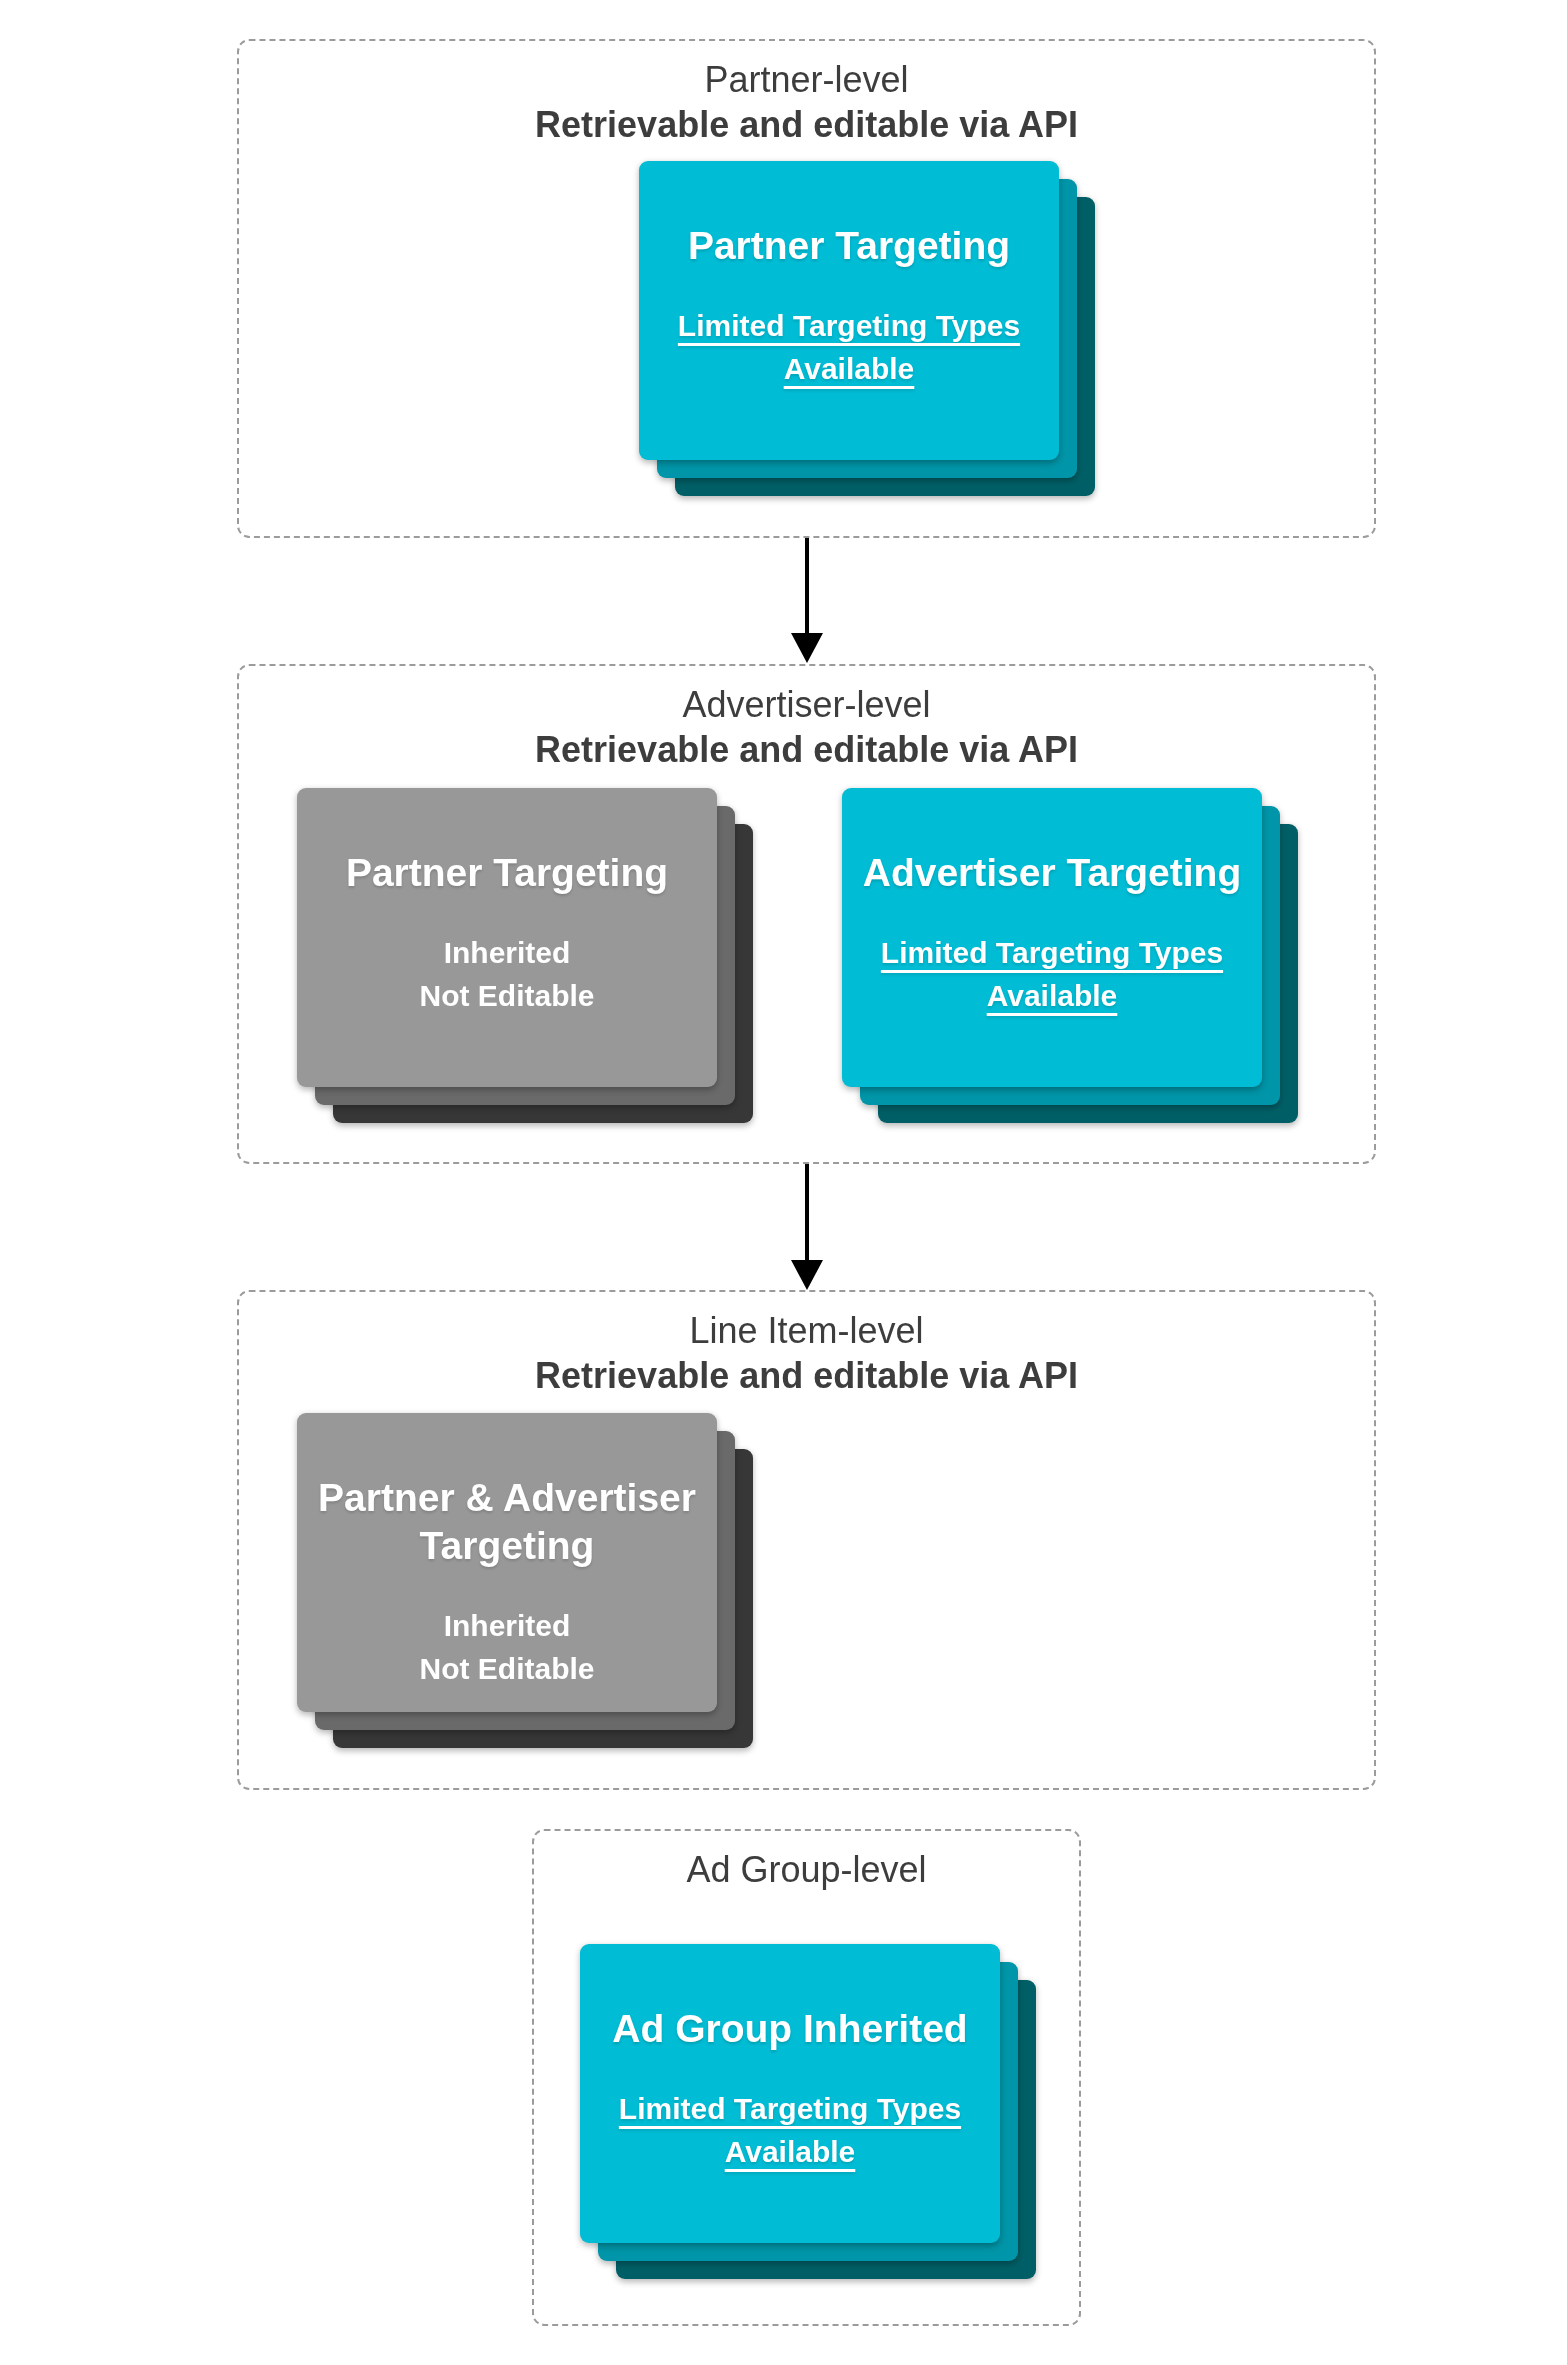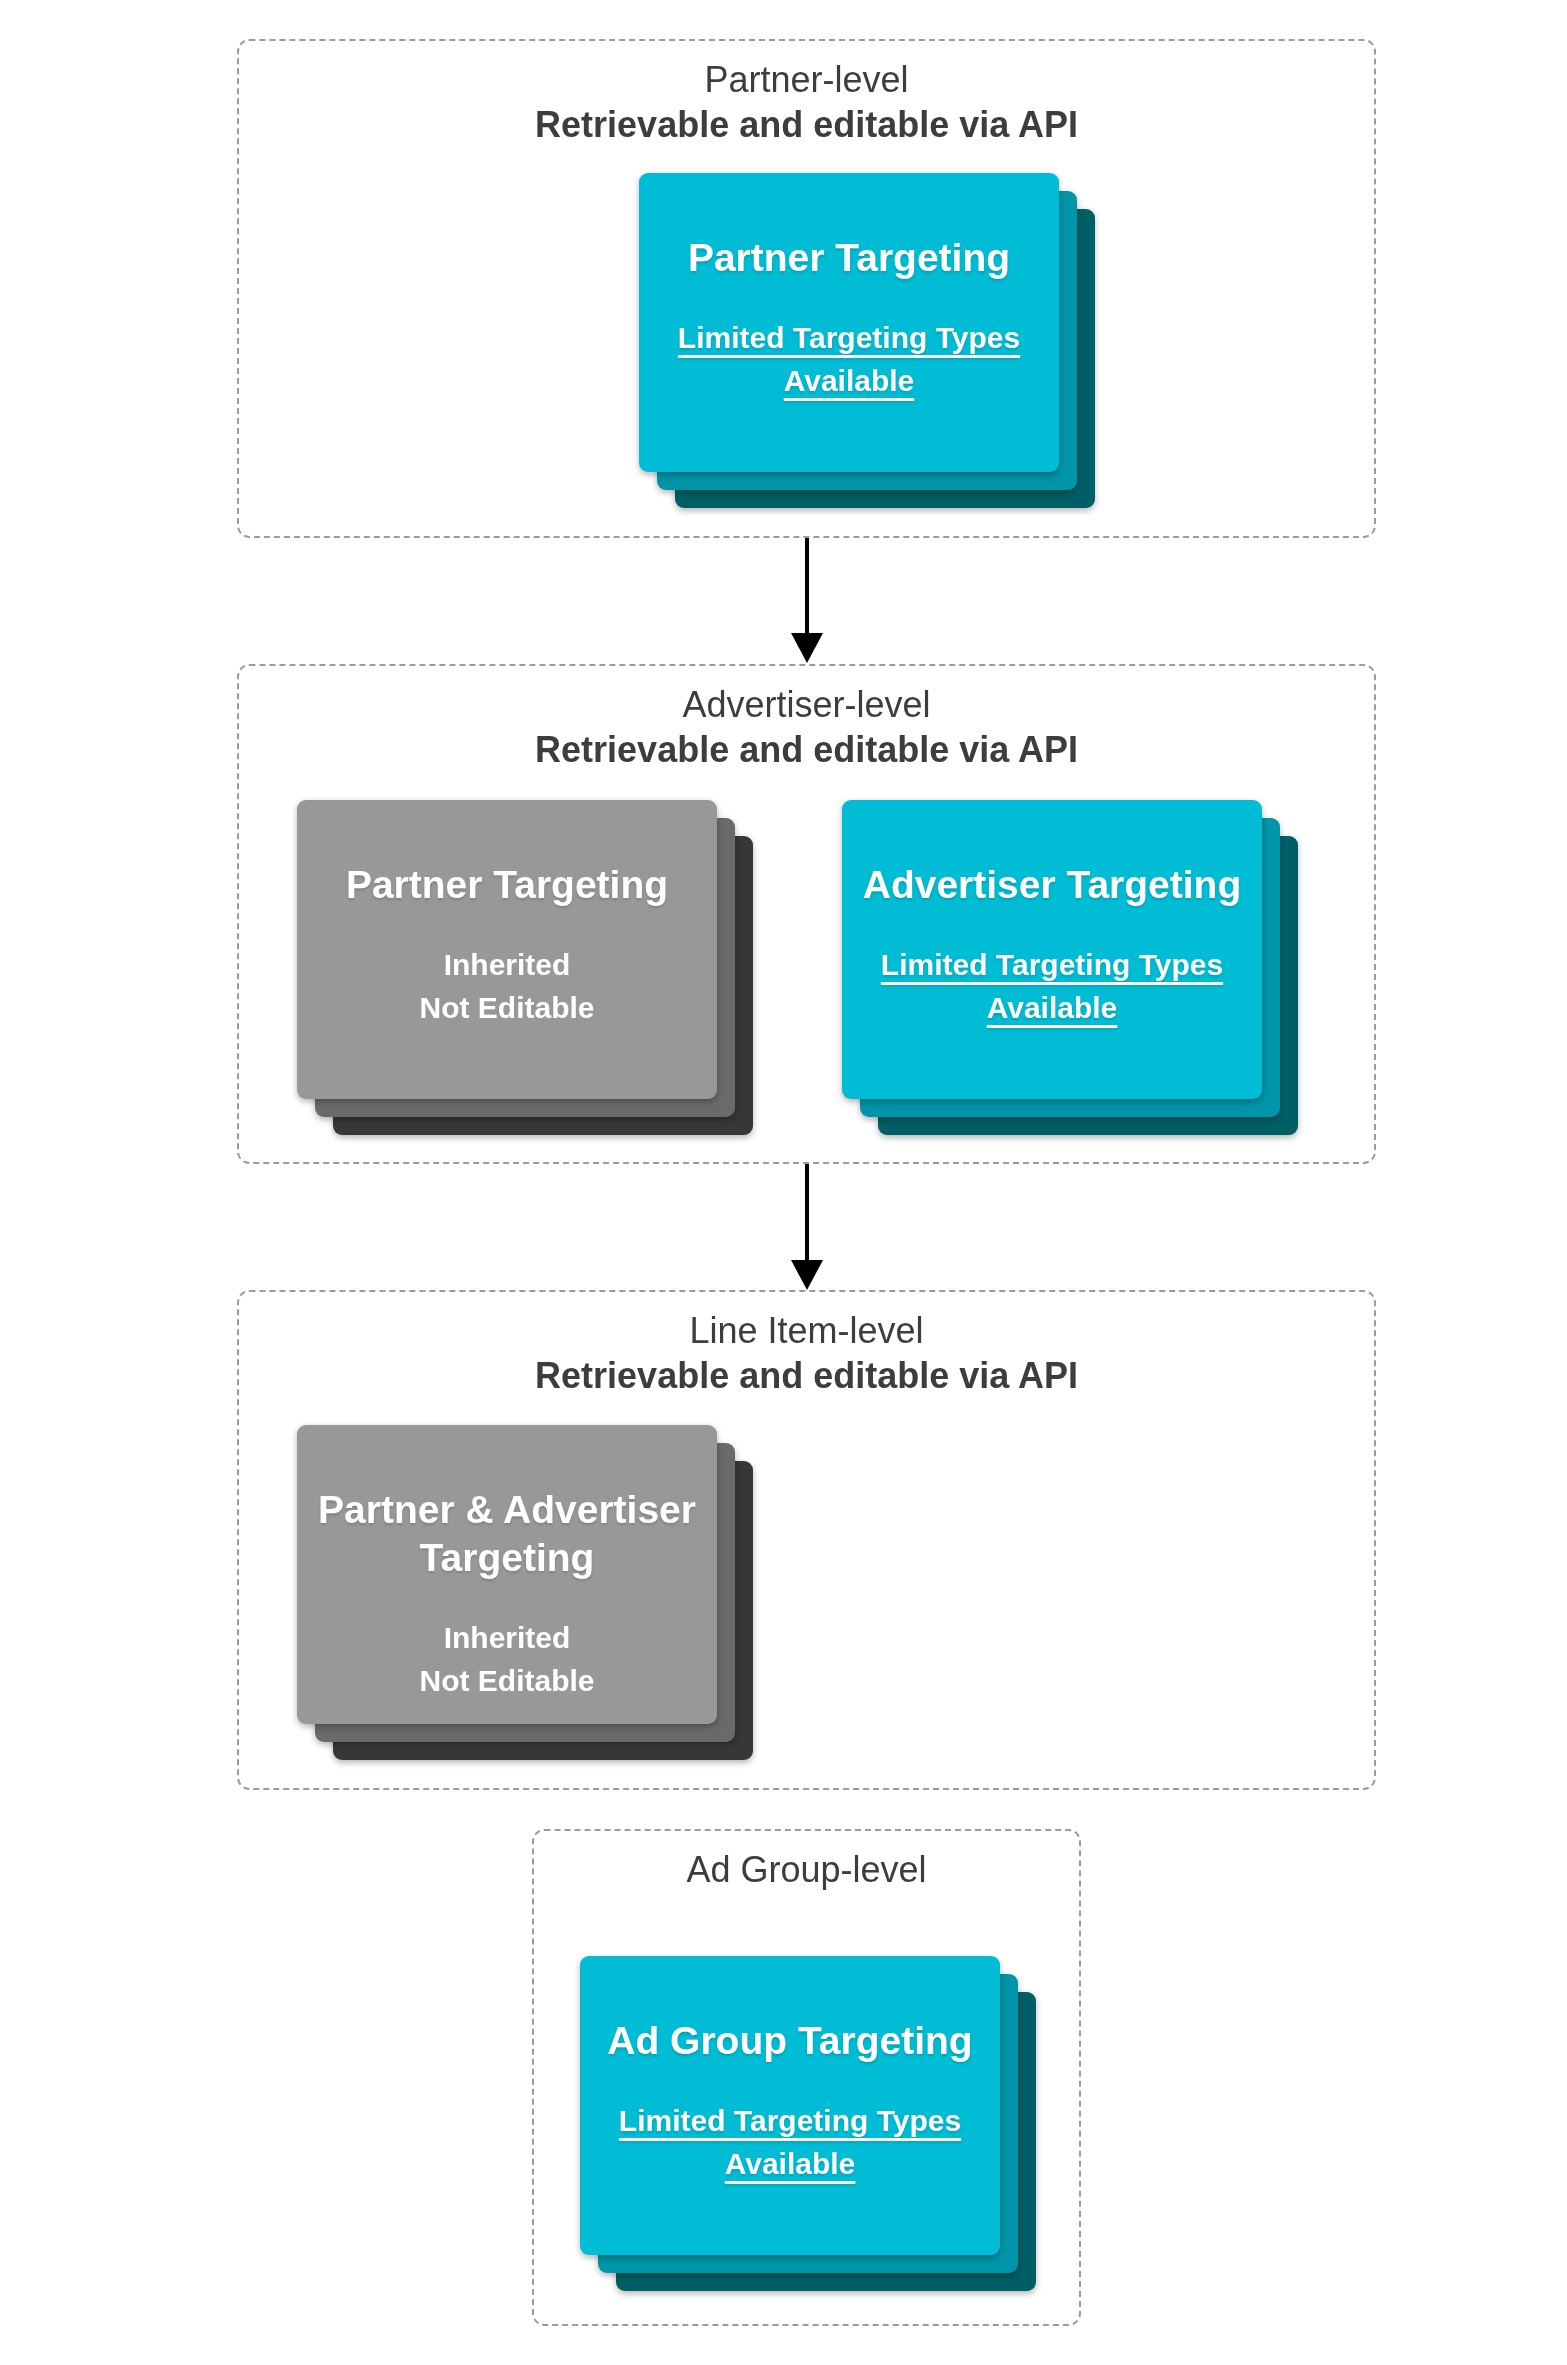--- a/index.html
+++ b/index.html
@@ -37,21 +37,21 @@
   .api-note{
     text-align:center;
     font-size:36px;
     line-height:45px;
     font-weight:bold;
     color:var(--heading,#3d3d3d);
   }
   .api-note.red{color:var(--alert-red,#fa341a);}
 
   
-  .stack{position:absolute;width:423px;height:335px;margin-top:12px;}
+  .stack{position:absolute;width:423px;height:335px;}
   .layer{
     position:absolute;
     width:420px;height:299px;
     border-radius:9px;
     box-shadow:0 2.7px 6.3px rgba(0,0,0,.28);
   }
   .teal .l-back{left:36px;top:36px;background:var(--teal-back,#005f66);}
   .teal .l-mid {left:18px;top:18px;background:var(--teal-mid,#0095a8);}
   .teal .l-top {left:0;top:0;background:var(--teal-top,#00bcd4);}
   .gray .l-back{left:36px;top:36px;background:var(--gray-back,#373737);}
@@ -186,20 +186,20 @@
   </section>
 
   <section class="level-box box-4">
     <div class="level-heading">
       <span class="u">Ad Group-level</span>
     </div>
     <div class="stack teal pos-center-4">
       <div class="layer l-back"></div>
       <div class="layer l-mid"></div>
       <div class="layer l-top">
-        <div class="card-title">Ad Group Targeting</div>
+        <div class="card-title">Ad Group Inherited</div>
         <div class="card-sub u">Limited Targeting Types Available</div>
       </div>
     </div>
   </section>
 
 </div>
 
 
 </body></html>

